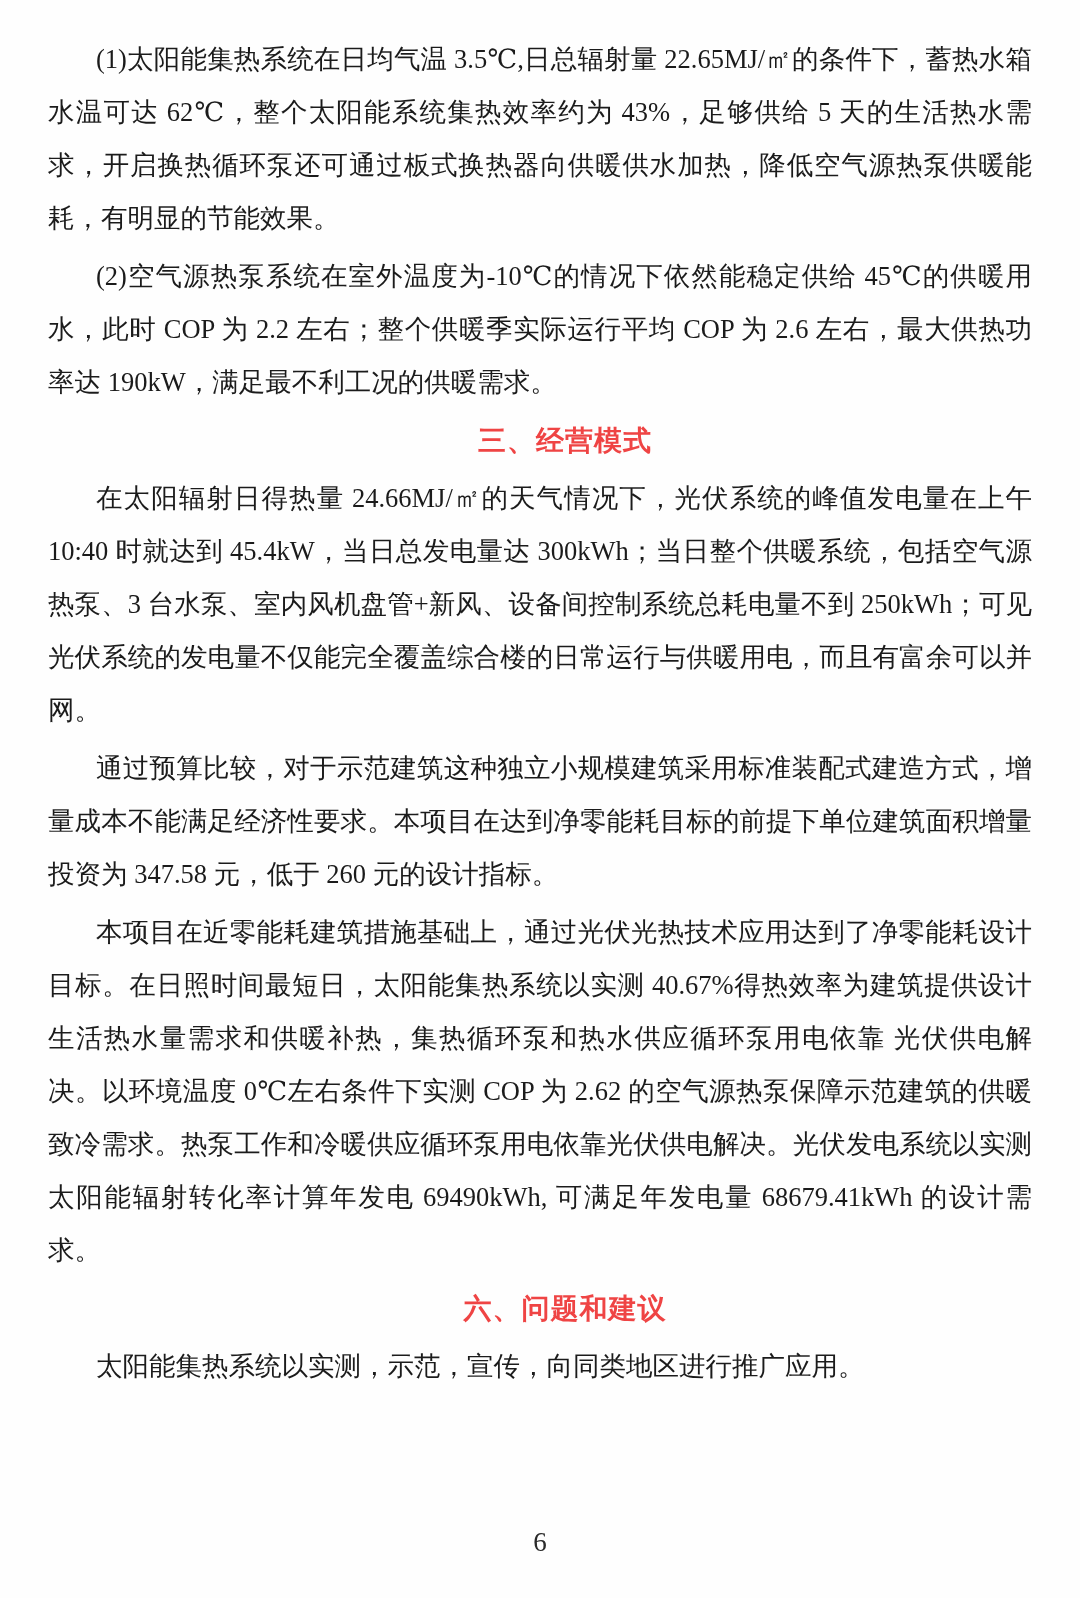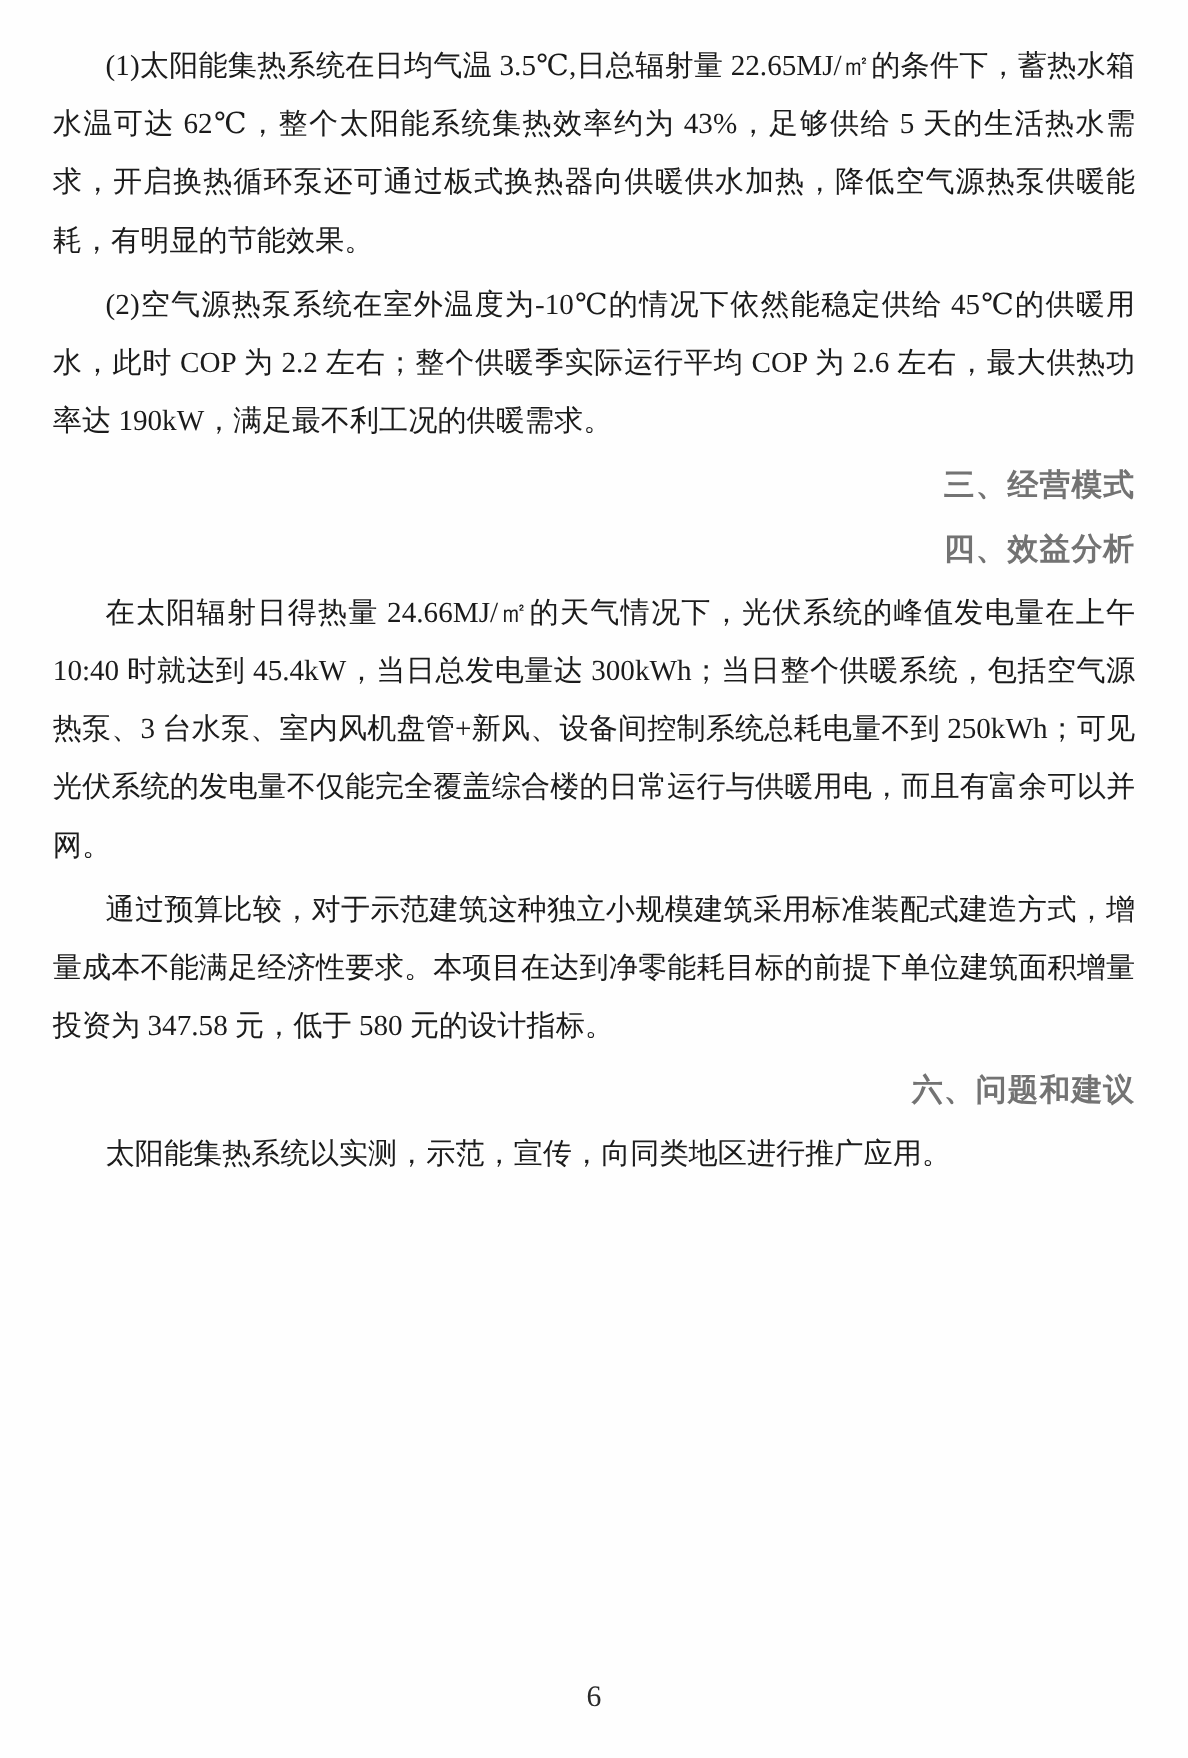--- a/index.html
+++ b/index.html
@@ -30,22 +30,22 @@
     margin: 0 0 5px 0;
     text-indent: 48px;
   }
   .heading {
     margin: 0 0 5px 0;
     text-indent: 50px;
     font-family: "Liberation Sans", "DejaVu Sans", sans-serif;
     font-weight: 700;
     font-size: 28px;
     letter-spacing: 1px;
-    color: #737373;
-    text-align: right;
+    color: #ef4444;
+    text-align: center;
   }
   .page-number {
     position: absolute;
     left: 0;
     top: 1526px;
     width: 1080px;
     text-align: center;
     text-indent: 0;
     font-family: "Liberation Serif", "DejaVu Serif", serif;
     font-size: 27px;
@@ -53,19 +53,19 @@
     color: #2a2a2a;
   }
 </style>
 </head>
 <body>
 
 <div class="page">
   <p class="para">(1)太阳能集热系统在日均气温 3.5℃,日总辐射量 22.65MJ/㎡的条件下，蓄热水箱水温可达 62℃，整个太阳能系统集热效率约为 43%，足够供给 5 天的生活热水需求，开启换热循环泵还可通过板式换热器向供暖供水加热，降低空气源热泵供暖能耗，有明显的节能效果。</p>
   <p class="para">(2)空气源热泵系统在室外温度为-10℃的情况下依然能稳定供给 45℃的供暖用水，此时 COP 为 2.2 左右；整个供暖季实际运行平均 COP 为 2.6 左右，最大供热功率达 190kW，满足最不利工况的供暖需求。</p>
   <h2 class="heading">三、经营模式</h2>
-  <h2 class="heading">四、效益分析</h2>
   <p class="para">在太阳辐射日得热量 24.66MJ/㎡的天气情况下，光伏系统的峰值发电量在上午 10:40 时就达到 45.4kW，当日总发电量达 300kWh；当日整个供暖系统，包括空气源热泵、3 台水泵、室内风机盘管+新风、设备间控制系统总耗电量不到 250kWh；可见光伏系统的发电量不仅能完全覆盖综合楼的日常运行与供暖用电，而且有富余可以并网。</p>
-  <p class="para">通过预算比较，对于示范建筑这种独立小规模建筑采用标准装配式建造方式，增量成本不能满足经济性要求。本项目在达到净零能耗目标的前提下单位建筑面积增量投资为 347.58 元，低于 580 元的设计指标。</p>
+  <p class="para">通过预算比较，对于示范建筑这种独立小规模建筑采用标准装配式建造方式，增量成本不能满足经济性要求。本项目在达到净零能耗目标的前提下单位建筑面积增量投资为 347.58 元，低于 260 元的设计指标。</p>
+  <p class="para">本项目在近零能耗建筑措施基础上，通过光伏光热技术应用达到了净零能耗设计目标。在日照时间最短日，太阳能集热系统以实测 40.67%得热效率为建筑提供设计生活热水量需求和供暖补热，集热循环泵和热水供应循环泵用电依靠 光伏供电解决。以环境温度 0℃左右条件下实测 COP 为 2.62 的空气源热泵保障示范建筑的供暖致冷需求。热泵工作和冷暖供应循环泵用电依靠光伏供电解决。光伏发电系统以实测太阳能辐射转化率计算年发电 69490kWh, 可满足年发电量 68679.41kWh 的设计需求。</p>
   <h2 class="heading">六、问题和建议</h2>
   <p class="para">太阳能集热系统以实测，示范，宣传，向同类地区进行推广应用。</p>
   <div class="page-number">6</div>
 </div>
 
 </body></html>

